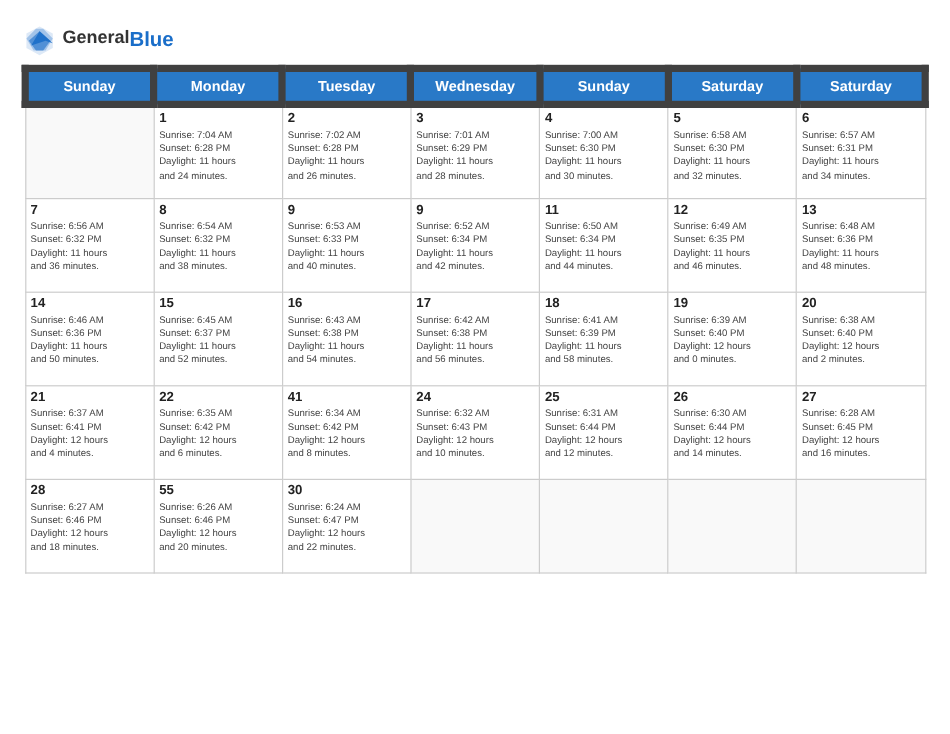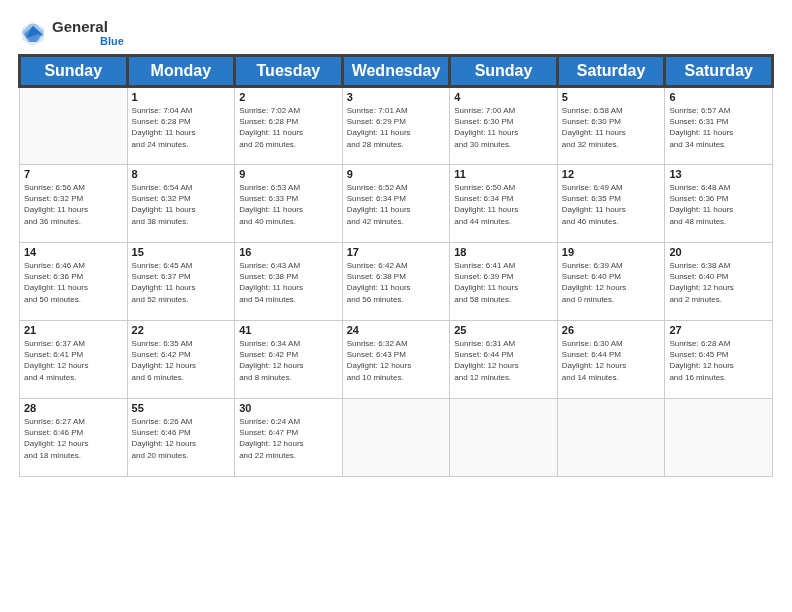--- a/index.html
+++ b/index.html
@@ -21,33 +21,33 @@
       align-items: flex-start;
       margin-bottom: 4px;
     }
     .logo {
       display: flex;
       align-items: center;
       gap: 4px;
     }
     .logo-text {
       display: flex;
-      flex-direction: column;
+      flex-direction: row;
       line-height: 1.1;
+      text-align: right;
     }
     .logo-general {
       font-size: 15px;
       font-weight: bold;
       color: #333;
     }
     .logo-blue {
-      font-size: 11px;
+      font-size: 17px;
       font-weight: bold;
       color: #1a6ec9;
-      margin-left: 48px;
     }
     .logo-icon {
       width: 30px;
       height: 30px;
     }
     .title-block {
       text-align: right;
     }
     .month-title {
       font-size: 32px;
@@ -62,25 +62,25 @@
     }
     table {
       width: 100%;
       border-collapse: collapse;
       table-layout: fixed;
       margin-top: 6px;
     }
     th {
       background-color: #2979c7;
       color: #fff;
-      font-size: 16px;
+      font-size: 12px;
       font-weight: bold;
       padding: 5px 4px;
       text-align: center;
-      border: 3px solid #404040;
+      border: 6px solid #404040;
     }
     td {
       border: 1px solid #ccc;
       vertical-align: top;
       padding: 3px 4px;
       font-size: 8.5px;
       color: #333;
       height: 78px;
     }
     td.empty {

